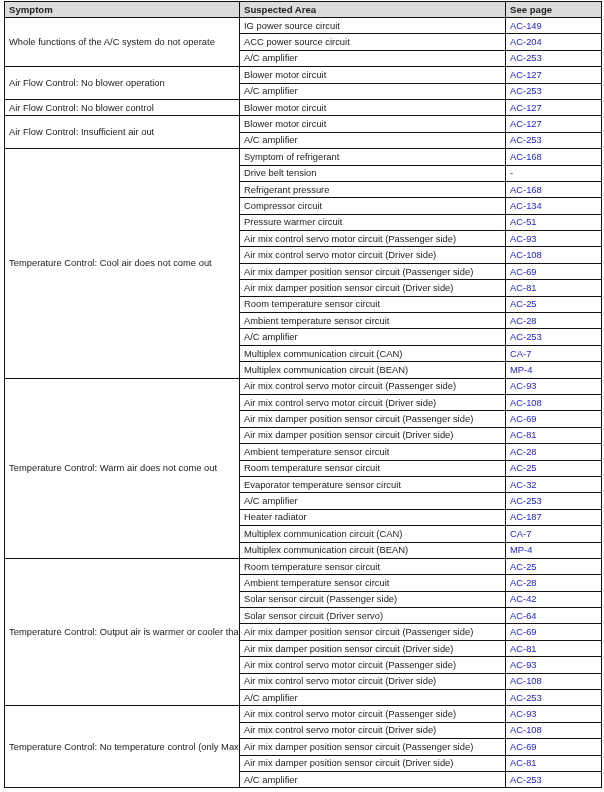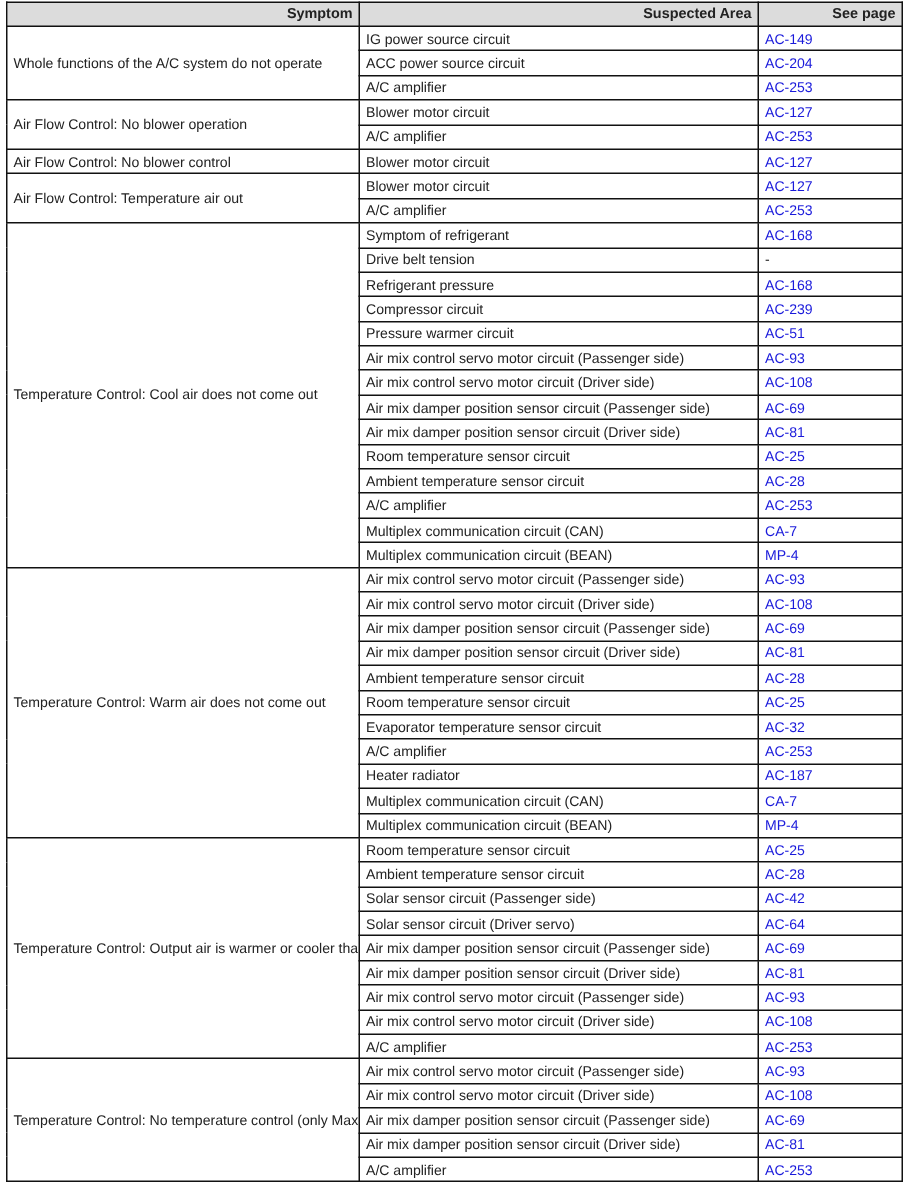--- a/index.html
+++ b/index.html
@@ -6,21 +6,21 @@
   body { width:604px; height:792px; overflow:hidden; font-family:"Liberation Sans", sans-serif; }
   table.diag {
     position:absolute; left:4px; top:1px;
     width:597px; border-collapse:collapse; table-layout:fixed;
     font-size:9.4px; color:#222;
   }
   table.diag td, table.diag th {
     border:1px solid #111; padding:0 4px; height:15.4px; line-height:14px;
     white-space:nowrap; overflow:hidden; vertical-align:middle;
   }
-  table.diag th { background:#dcdcdc; font-weight:bold; text-align:right; font-size:9.6px; height:15px; }
+  table.diag th { background:#dcdcdc; font-weight:bold; text-align:left; font-size:9.6px; height:15px; }
   col.c1 { width:235px; } col.c2 { width:266px; } col.c3 { width:96px; }
   td.sym { white-space:normal; line-height:12px;margin-left:43px; }
   td.page { color:#1a1adb; cursor:pointer; }
   td.page.nolink { color:#222; cursor:default; }
 </style>
 </head>
 <body>
 
 <table class="diag">
   <colgroup>
@@ -57,21 +57,21 @@
       <tr>
         <td>A/C amplifier</td>
         <td class="page">AC-253</td>
       </tr>
       <tr>
         <td class="sym" rowspan="1">Air Flow Control: No blower control</td>
         <td>Blower motor circuit</td>
         <td class="page">AC-127</td>
       </tr>
       <tr>
-        <td class="sym" rowspan="2">Air Flow Control: Temperature air out</td>
+        <td class="sym" rowspan="2">Air Flow Control: Insufficient air out</td>
         <td>Blower motor circuit</td>
         <td class="page">AC-127</td>
       </tr>
       <tr>
         <td>A/C amplifier</td>
         <td class="page">AC-253</td>
       </tr>
       <tr>
         <td class="sym" rowspan="14">Temperature Control: Cool air does not come out</td>
         <td>Symptom of refrigerant</td>
@@ -80,21 +80,21 @@
       <tr>
         <td>Drive belt tension</td>
         <td class="page nolink">-</td>
       </tr>
       <tr>
         <td>Refrigerant pressure</td>
         <td class="page">AC-168</td>
       </tr>
       <tr>
         <td>Compressor circuit</td>
-        <td class="page">AC-239</td>
+        <td class="page">AC-134</td>
       </tr>
       <tr>
         <td>Pressure warmer circuit</td>
         <td class="page">AC-51</td>
       </tr>
       <tr>
         <td>Air mix control servo motor circuit (Passenger side)</td>
         <td class="page">AC-93</td>
       </tr>
       <tr>

